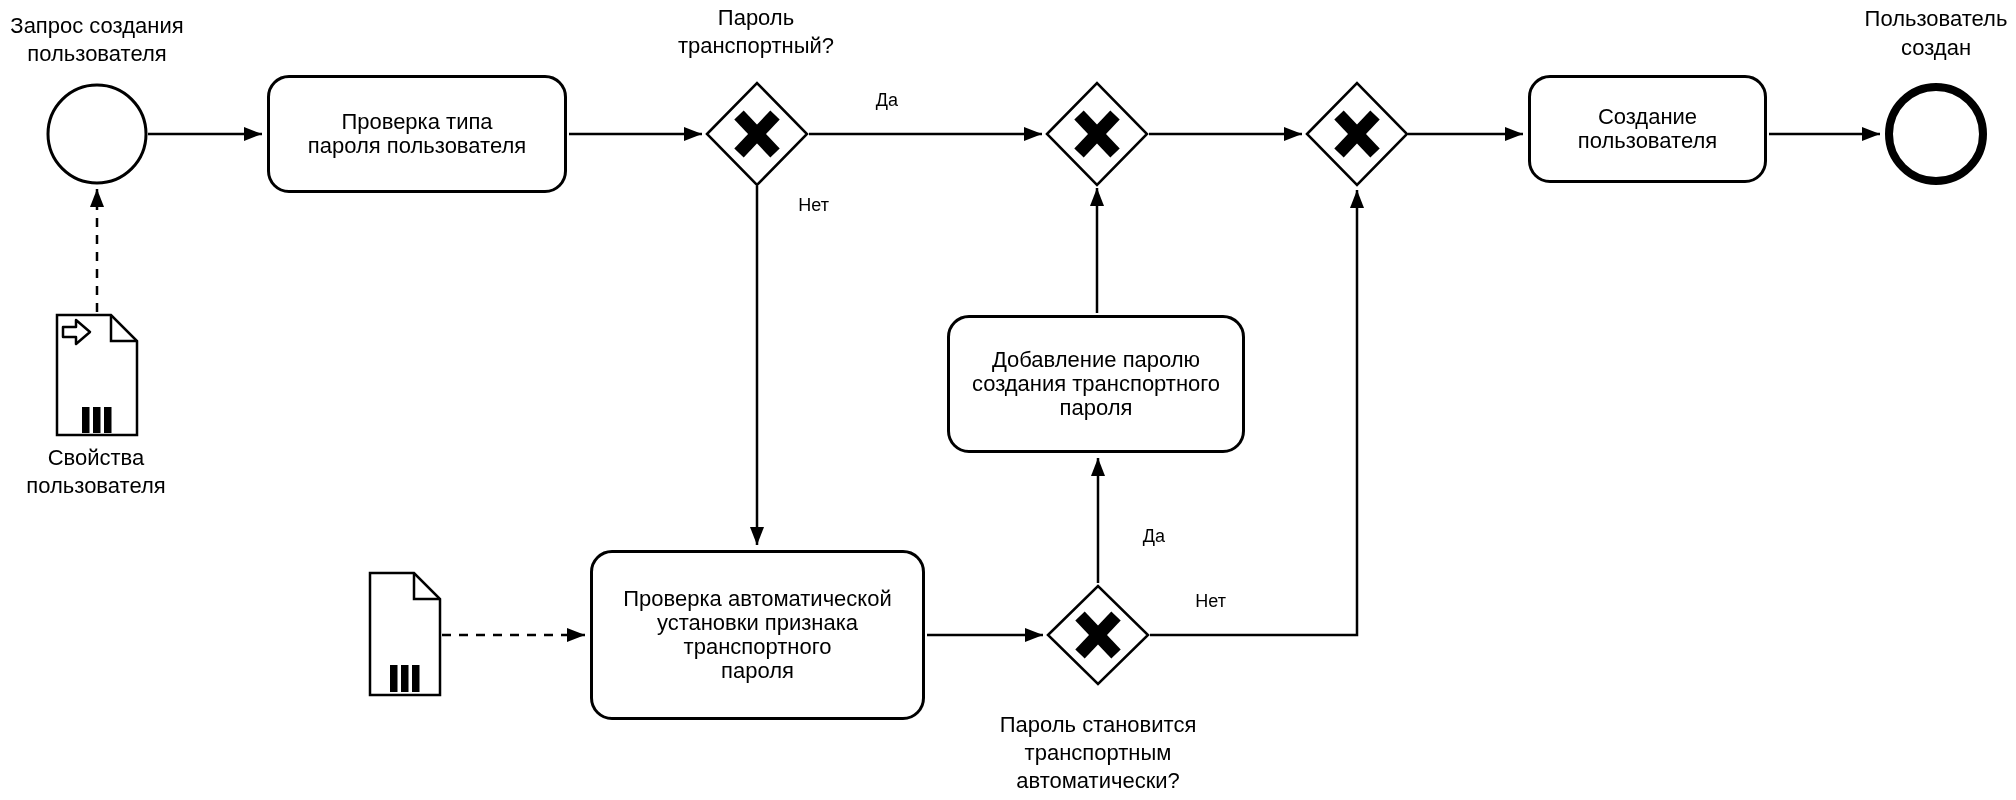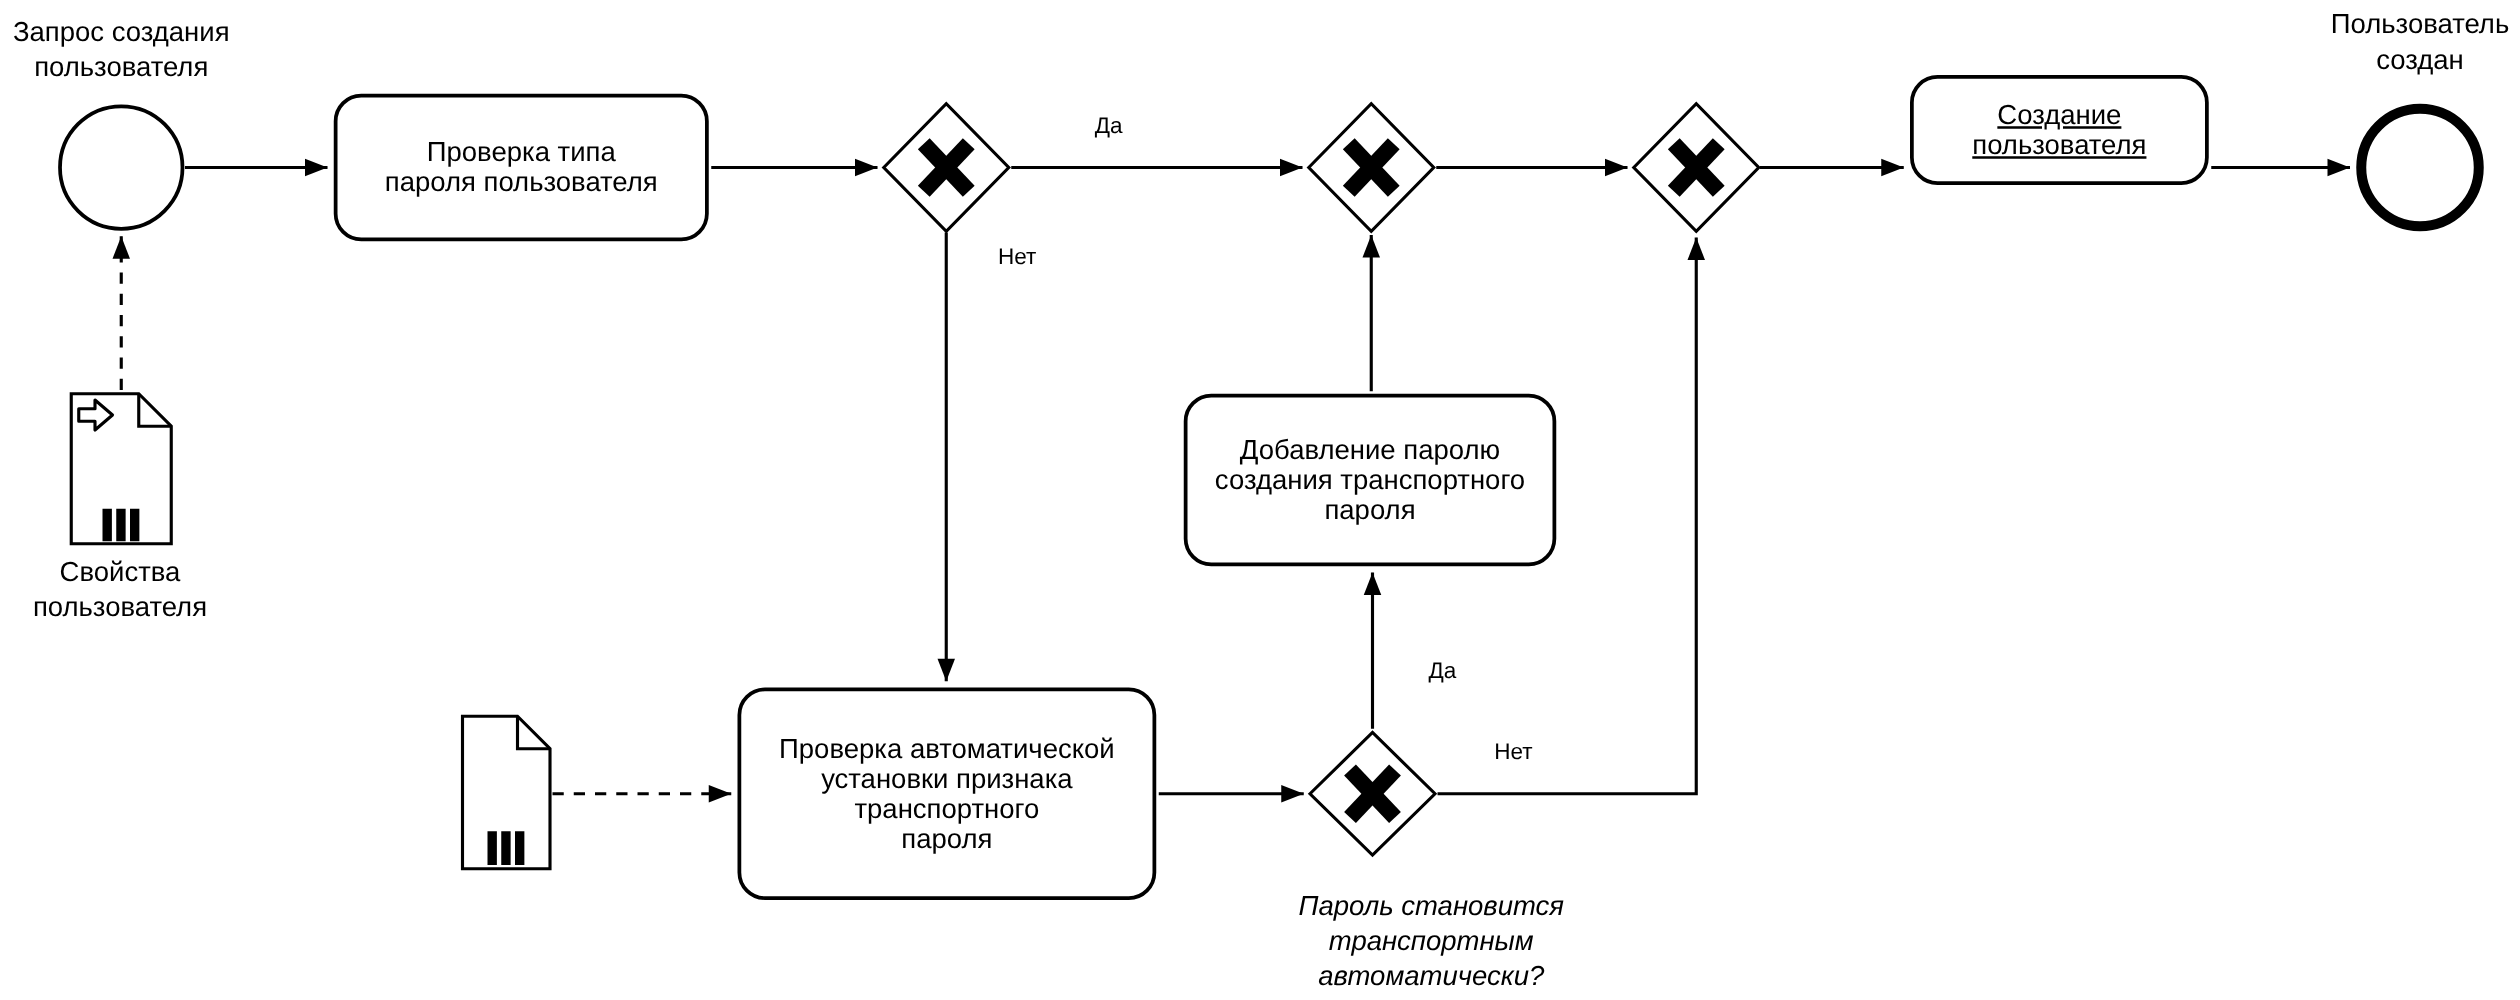--- a/index.html
+++ b/index.html
@@ -128,31 +128,33 @@
 
   <div class="task" style="left:590px; top:550px; width:335px; height:170px;">Проверка автоматической
 установки признака
 транспортного
 пароля</div>
 
   <div class="task" style="left:947px; top:315px; width:298px; height:138px;">Добавление паролю
 создания транспортного
 пароля</div>
 
-  <div class="task" style="left:1528px; top:60px; width:239px; height:88px;text-decoration:underline;">Создание
+  <div class="task" style="left:1528px; top:75px; width:239px; height:108px;">Создание
 пользователя</div>
 
   <div class="lbl" style="left:-3px; top:12px; width:200px;">Запрос создания
 пользователя</div>
 
   <div class="lbl" style="left:1836px; top:4px; width:200px; line-height:29px;">Пользователь
 создан</div>
 
+  <div class="lbl" style="left:656px; top:4px; width:200px;">Пароль
+транспортный?</div>
 
-  <div class="lbl" style="left:994px; top:711px; width:302px;font-style:italic;">Пароль становится
+  <div class="lbl" style="left:947px; top:711px; width:302px;">Пароль становится
 транспортным
 автоматически?</div>
 
   <div class="lbl" style="left:-4px; top:444px; width:200px;">Свойства
 пользователя</div>
 
 
   <div class="edge-lbl" style="left:828px; top:86px;">Да</div>
 
   <div class="edge-lbl" style="left:759px; top:191px;">Нет</div>

